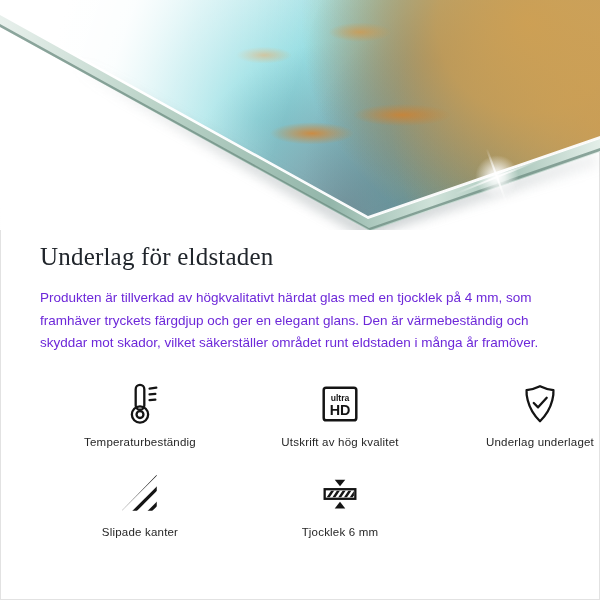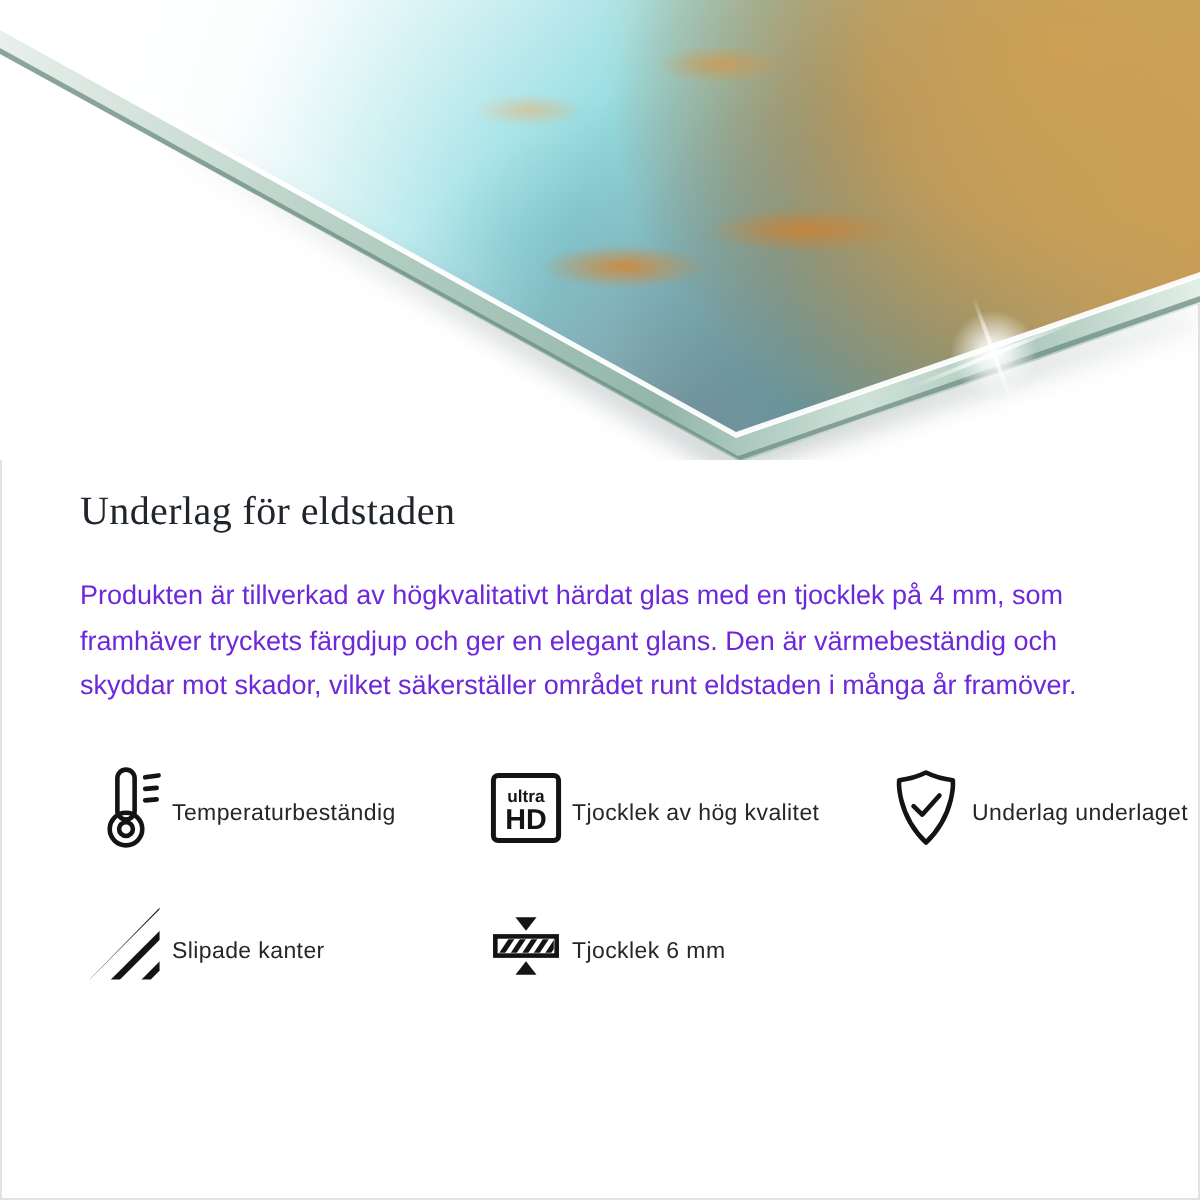--- a/index.html
+++ b/index.html
@@ -88,42 +88,42 @@
     position:absolute; left:-30px; top:-1px; width:60px; height:2px;
     transform: rotate(70deg);
     background: linear-gradient(to right, rgba(255,255,255,0), #ffffff 50%, rgba(255,255,255,0));
   }
 
   
   .content { padding: 8px 40px 0 40px; }
   h1 {
     font-family:"Liberation Serif", serif;
     font-weight:400;
-    font-size:20px;
+    font-size:25px;
     line-height:37px;
     color:#20252b;
     letter-spacing:.2px;
   }
   .description {
     margin-top:12px;
     width:527px;
     font-size:13.5px;
     line-height:22.5px;
     color:#6d28d9;
   }
 
   
   .features {
     margin-top:24px;
     display:grid;
     grid-template-columns: repeat(3, 200px);
     row-gap:21px;
   }
   .feature {
-    display:flex; flex-direction:row; align-items:center;
+    display:flex; flex-direction:column; align-items:center;
     text-align:center;
   }
   .feature .icon-box { height:48px; display:flex; align-items:flex-end; justify-content:center; }
   .feature .label {
     margin-top:9px;
     font-size:11.5px;
     color:#262626;
     letter-spacing:.2px;
   }
   .icon-svg { display:block; }
@@ -173,21 +173,21 @@
     </div>
 
     <div class="feature">
       <div class="icon-box">
         <svg class="icon-svg" width="46" height="46" viewBox="0 0 48 48">
           <rect class="ico-stroke" x="7" y="7" width="34" height="34" rx="2.5" style="stroke-width:2.6"></rect>
           <text class="uhd-small" x="24" y="21" text-anchor="middle">ultra</text>
           <text class="uhd-big" x="24" y="35" text-anchor="middle">HD</text>
         </svg>
       </div>
-      <div class="label">Tjocklek av hög kvalitet</div>
+      <div class="label">Utskrift av hög kvalitet</div>
     </div>
 
     <div class="feature">
       <div class="icon-box">
         <svg class="icon-svg" width="46" height="46" viewBox="0 0 48 48">
           <path class="ico-stroke" d="M24 5.5 C29 8 33.5 9 38 9.5 C38 9.5 39.5 27 24 42 C8.5 27 10 9.5 10 9.5 C14.5 9 19 8 24 5.5 Z"></path>
           <polyline class="ico-stroke" points="17.5,23 22,27.5 31,17.5"></polyline>
         </svg>
       </div>
       <div class="label">Underlag underlaget</div>

